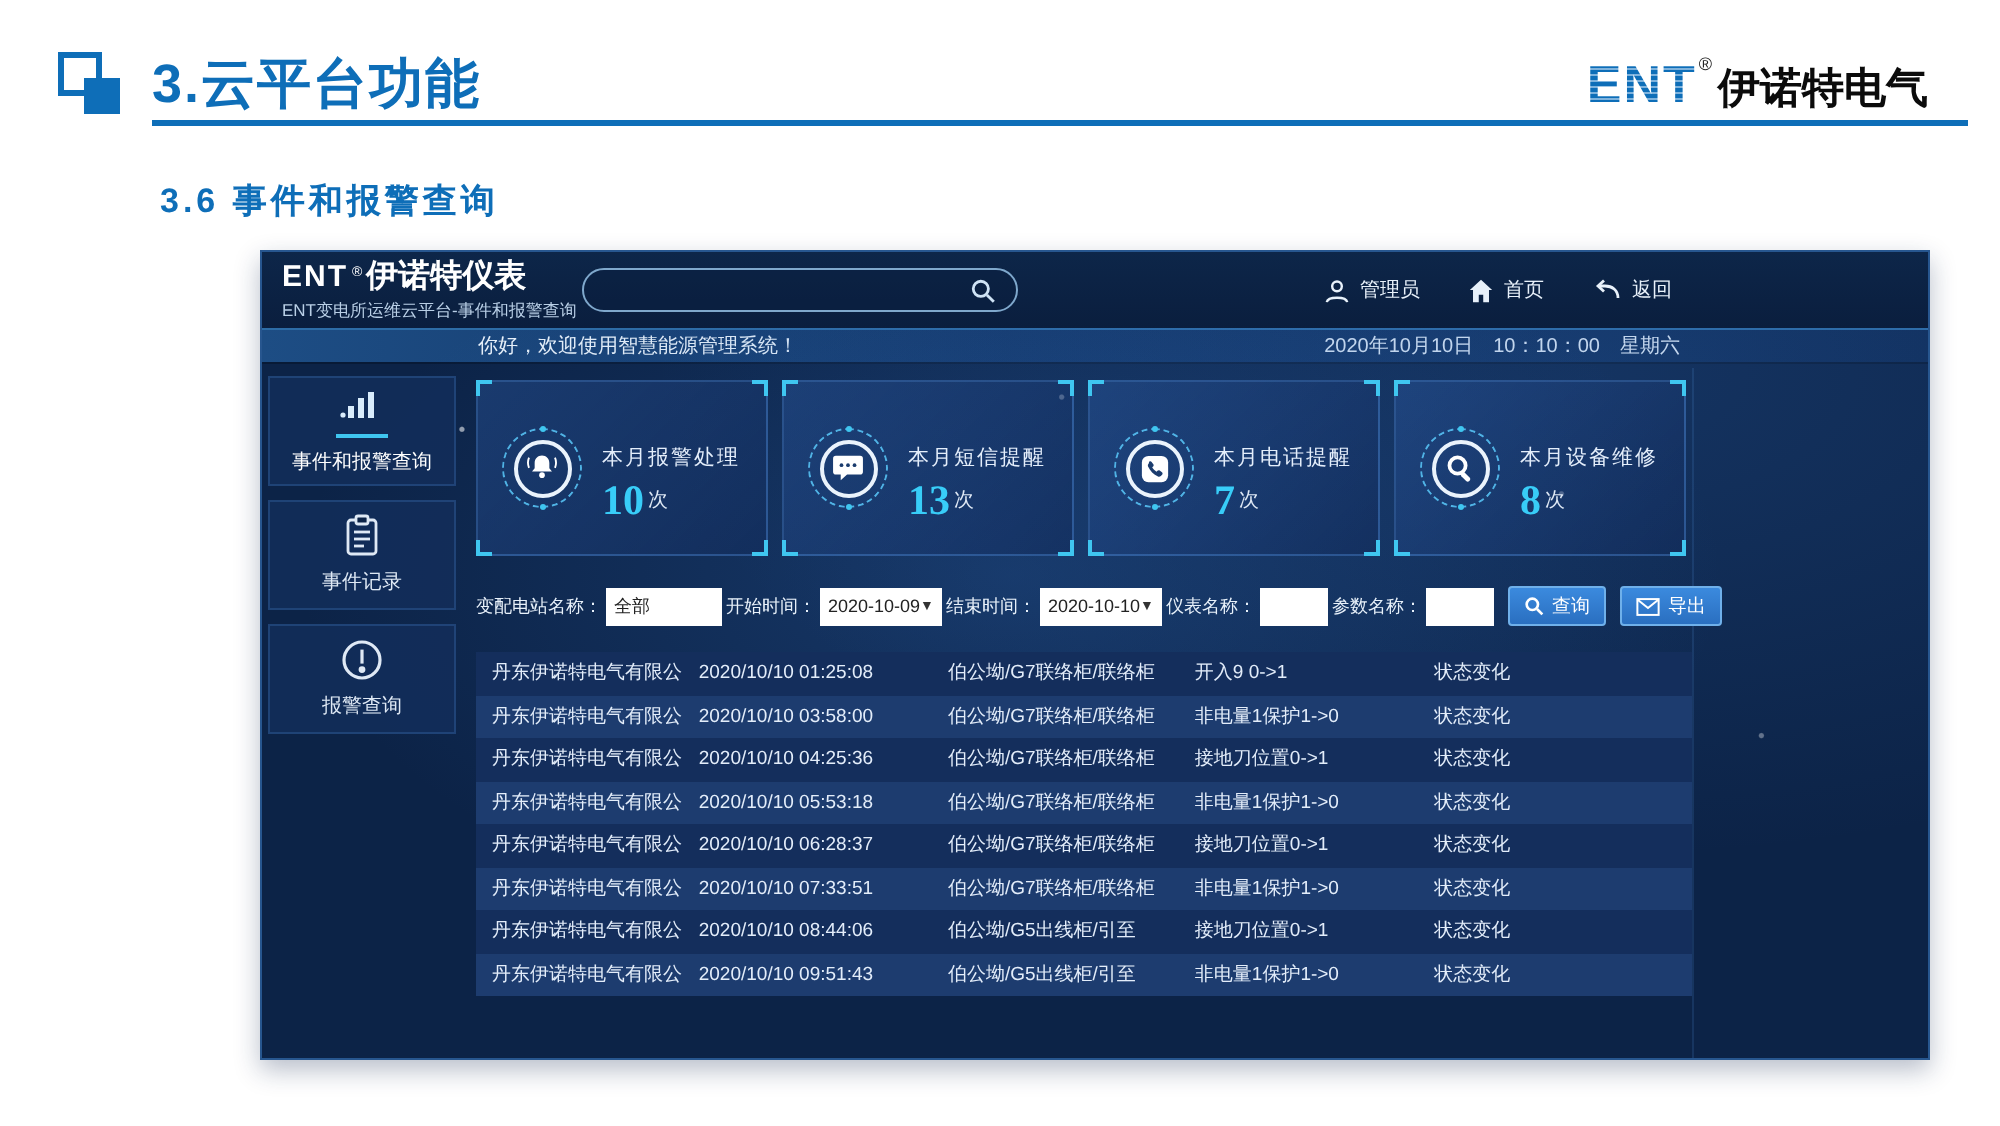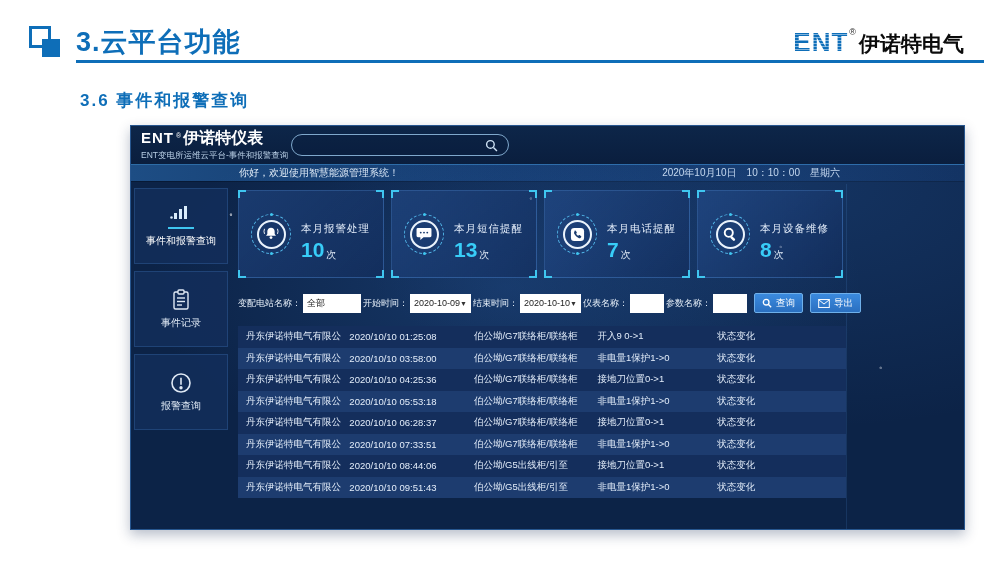--- a/index.html
+++ b/index.html
@@ -44,21 +44,21 @@
   .search-pill { position:absolute; left:160px; top:8px; width:218px; height:22px; border:1px solid #7fa8cc; border-radius:12px; background:rgba(10,30,62,.4); display:flex; align-items:center; justify-content:flex-end; padding-right:10px; }
   .hdr-actions { position:absolute; right:128px; top:0; height:38px; display:flex; align-items:center; gap:24px; }
   .hdr-action { display:flex; align-items:center; gap:5px; color:#e8f1fa; font-size:10px; cursor:pointer; }
 
   .welcome-bar { height:18px; background:linear-gradient(90deg,#1d4d84 0%, #123566 45%, #0e2a55 100%); border-top:1px solid #2d6ca6; border-bottom:1px solid #081a36; display:flex; align-items:center; justify-content:space-between; padding:0 124px 0 108px; font-size:10px; color:#e8f1fa; white-space:nowrap; }
 
   .dash-body { position:absolute; top:58px; left:0; right:0; bottom:0; display:flex; }
 
   
   .sidebar { width:100px; padding:4px 3px; display:flex; flex-direction:column; gap:7px; }
-  .side-tile { height:76px; background:rgba(19,46,90,.85); border:1px solid rgba(70,130,200,.28); display:flex; flex-direction:column; align-items:center; justify-content:center; gap:5px; cursor:pointer; }
+  .side-tile { height:55px; background:rgba(19,46,90,.85); border:1px solid rgba(70,130,200,.28); display:flex; flex-direction:column; align-items:center; justify-content:center; gap:5px; cursor:pointer; }
   .side-label { font-size:10px; color:#dfe9f5; white-space:nowrap; }
   .side-tile.active .side-label { color:#ffffff; }
   .side-ul { width:26px; height:2px; background:#3fc6f0; }
 
   
   .main { width:608px; margin-left:7px; position:relative; }
   .right-filler { flex:1; border-left:1px solid rgba(80,140,210,.18); }
 
   .cards { display:flex; gap:7px; margin-top:6px; }
   .card { position:relative; width:146px; height:88px; background:linear-gradient(135deg, rgba(44,90,164,.40), rgba(18,44,92,.60)); border:1px solid rgba(80,140,215,.35); display:flex; align-items:center; gap:10px; padding-left:12px; }
@@ -66,21 +66,21 @@
   .ct.tl{left:-1px;top:-1px;border-right:0;border-bottom:0}
   .ct.tr{right:-1px;top:-1px;border-left:0;border-bottom:0}
   .ct.bl{left:-1px;bottom:-1px;border-right:0;border-top:0}
   .ct.br{right:-1px;bottom:-1px;border-left:0;border-top:0}
   .badge { position:relative; width:40px; height:40px; border-radius:50%; border:1px dashed rgba(90,200,250,.85); display:flex; align-items:center; justify-content:center; flex:0 0 auto; }
   .badge::before,.badge::after { content:''; position:absolute; left:50%; margin-left:-1.5px; width:3px; height:3px; border-radius:50%; background:#3fc6f0; }
   .badge::before{ top:-2px; } .badge::after{ bottom:-2px; }
   .badge-inner { width:29px; height:29px; border-radius:50%; border:2px solid #eaf3fc; display:flex; align-items:center; justify-content:center; }
   .card-text { display:flex; flex-direction:column; gap:2px; }
   .card-label { font-size:10.5px; color:#e4eefb; letter-spacing:1px; white-space:nowrap;margin-top:16px; }
-  .card-value-row { display:flex; align-items:flex-end; }
+  .card-value-row { display:flex; align-items:center;font-family:Liberation Serif, serif; }
   .card-value { font-size:21px; font-weight:800; color:#38cdf8; }
   .card-unit { font-size:10px; color:#dfe9f5; margin-left:2px; }
 
   
   .filters { display:flex; align-items:center; margin-top:15px; font-size:9px; color:#e8f1fa; white-space:nowrap; }
   .filters > * { margin-right:2px; }
   .f-label { flex:0 0 auto; }
   .inp { height:19px; border:0; background:#fff; color:#222; font-size:9px; padding:0 4px; font-family:"Liberation Sans",sans-serif; }
   .inp.station { width:58px; }
   .inp.small { width:34px; }
@@ -123,20 +123,42 @@
         <span class="app-logo-reg">®</span>
         <span class="app-logo-title">伊诺特仪表</span>
       </div>
       <div class="app-logo-sub">ENT变电所运维云平台-事件和报警查询</div>
     </div>
     <div class="search-pill">
       <svg width="13" height="13" viewBox="0 0 12 12" fill="none" stroke="#cfe3f5" stroke-width="1.3">
           <circle cx="5" cy="5" r="3.5"></circle>
           <line x1="7.8" y1="7.8" x2="11" y2="11"></line>
         </svg>
+    </div>
+    <div class="hdr-actions">
+      <div class="hdr-action">
+        <svg width="13" height="13" viewBox="0 0 14 14" fill="none" stroke="#e8f1fa" stroke-width="1.3">
+            <circle cx="7" cy="4.5" r="2.6"></circle>
+            <path d="M1.5 13c.6-3.2 10.4-3.2 11 0"></path>
+          </svg>
+        <span>管理员</span>
+      </div>
+      <div class="hdr-action">
+        <svg width="13" height="13" viewBox="0 0 14 14" fill="#e8f1fa">
+            <path d="M7 1L1 6.5h1.7V13h3.1V9h2.4v4h3.1V6.5H13z"></path>
+          </svg>
+        <span>首页</span>
+      </div>
+      <div class="hdr-action">
+        <svg width="15" height="12" viewBox="0 0 15 12" fill="none" stroke="#e8f1fa" stroke-width="1.4">
+            <path d="M13 10c0-4-3-6-6.5-6H3.5"></path>
+            <path d="M6 1.2L3 4l3 2.8"></path>
+          </svg>
+        <span>返回</span>
+      </div>
     </div>
   </div>
 
   <div class="welcome-bar">
     <span>你好，欢迎使用智慧能源管理系统！</span>
     <span>2020年10月10日　10：10：00　星期六</span>
   </div>
 
   <div class="dash-body">
 

